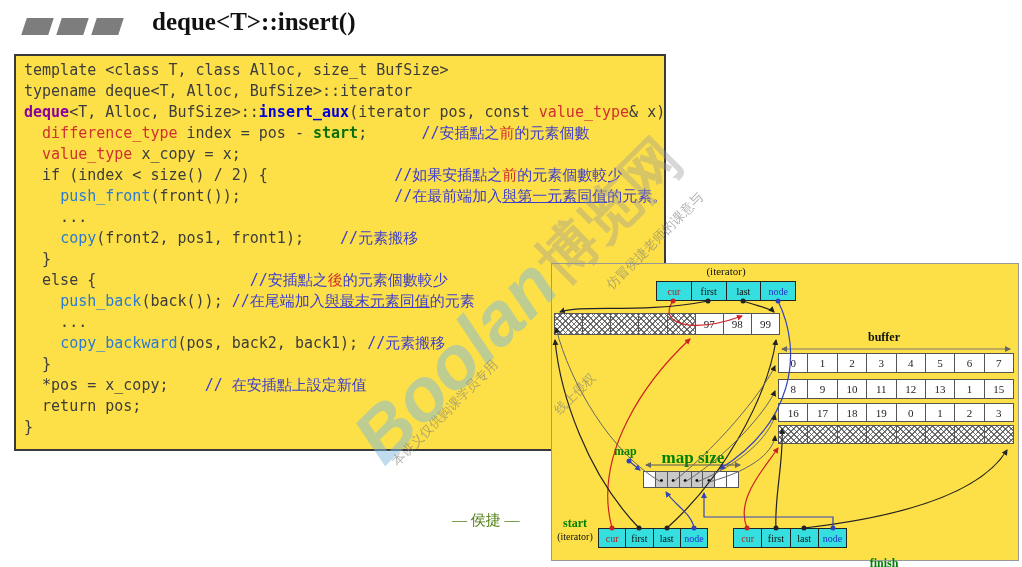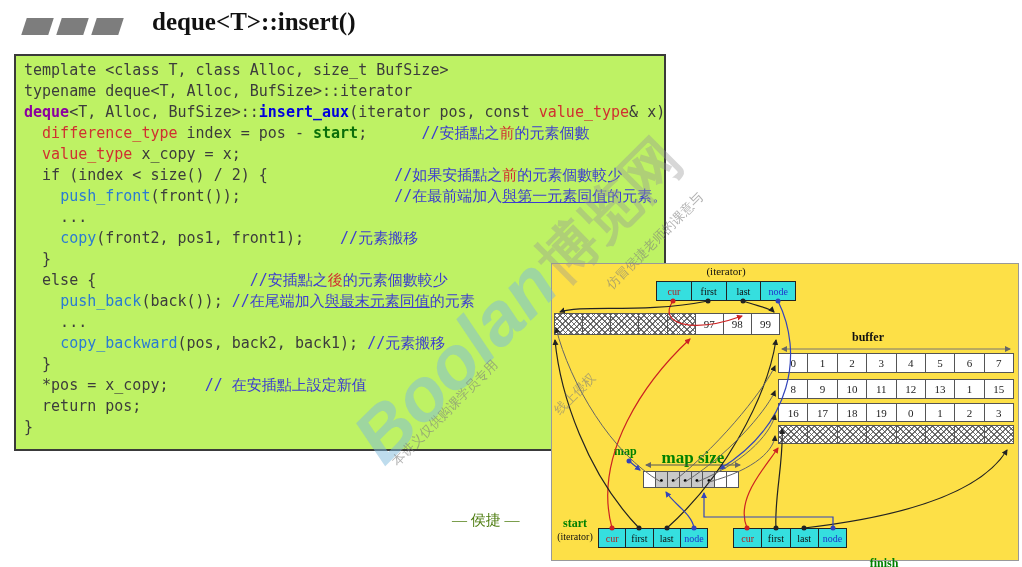--- a/index.html
+++ b/index.html
@@ -6,21 +6,21 @@
   .page{position:relative;width:1022px;height:567px;background:#fff;overflow:hidden;
         font-family:"Liberation Sans",sans-serif;}
   
   .title-row{position:absolute;left:0;top:0;width:1022px;height:48px;}
   .sq{position:absolute;top:18px;width:27px;height:17px;background:#7d7d7d;transform:skewX(-18deg);}
   .sq1{left:24px}.sq2{left:59px}.sq3{left:94px}
   .title{position:absolute;left:152px;top:8px;margin:0;font-family:"Liberation Serif",serif;
          font-weight:700;font-size:25px;color:#111;}
   
   .codebox{position:absolute;left:14px;top:54px;width:640px;height:389px;margin:0;
-           border:2px solid #3a3a3a;background:#bef264;padding:4px 0 0 8px;
+           border:2px solid #3a3a3a;background:#fde047;padding:4px 0 0 8px;
            font-family:"DejaVu Sans Mono","Liberation Mono",monospace;
            font-size:15px;line-height:21px;color:#3c3c3c;white-space:pre;overflow:hidden;z-index:1;}
   .code-line{height:21px;}
   .tok-d{color:#3c3c3c}
   .tok-p{color:var(--code_kw_purple);font-weight:bold}
   .tok-fb{color:var(--code_fn_bold_blue);font-weight:bold}
   .tok-r{color:var(--code_type_red)}
   .tok-g{color:var(--code_green);font-weight:bold}
   .tok-b{color:var(--code_fn_blue)}
   .tok-cm{color:var(--code_comment)}
@@ -38,21 +38,21 @@
   .wm-n3{left:535px;top:385px;width:80px;}
   
   .footer{position:absolute;left:452px;top:511px;font-family:"Liberation Serif",serif;
           font-size:15px;color:#4d7c0f;z-index:1;}
   
   .diagram{position:absolute;left:551px;top:263px;width:466px;height:296px;background:#fde047;
            border:1px solid #999;z-index:5;font-family:"Liberation Serif",serif;}
   .links{position:absolute;left:0;top:0;width:466px;height:296px;z-index:3;pointer-events:none;}
   .lbl{position:absolute;color:#111;z-index:2;}
   .top-iter-lbl{left:104px;top:1px;width:140px;text-align:center;font-size:11px;}
-  .buffer-lbl{left:300px;top:66px;width:64px;text-align:left;font-size:12px;font-weight:bold;}
+  .buffer-lbl{left:300px;top:66px;width:64px;text-align:center;font-size:12px;font-weight:bold;}
   .map-lbl{left:62px;top:180px;font-size:12px;font-weight:bold;color:var(--label_green);}
   .mapsize-lbl{left:98px;top:184px;width:86px;text-align:center;font-size:17px;font-weight:bold;color:var(--label_green);}
   .iter-label{position:absolute;z-index:2;text-align:center;}
   .iter-label .g{font-size:12px;font-weight:bold;color:var(--label_green);}
   .iter-label .it{font-size:10px;color:#111;}
   .start-lbl{left:0px;top:252px;width:46px;}
   .finish-lbl{left:299px;top:252px;width:66px;margin-top:40px;}
   .iterbox{position:absolute;display:flex;z-index:2;}
   .iterbox .icell{flex:1;background:var(--accent_cyan);border:1px solid #222;margin-left:-1px;
                   display:flex;align-items:center;justify-content:center;font-size:10px;color:#111;}

